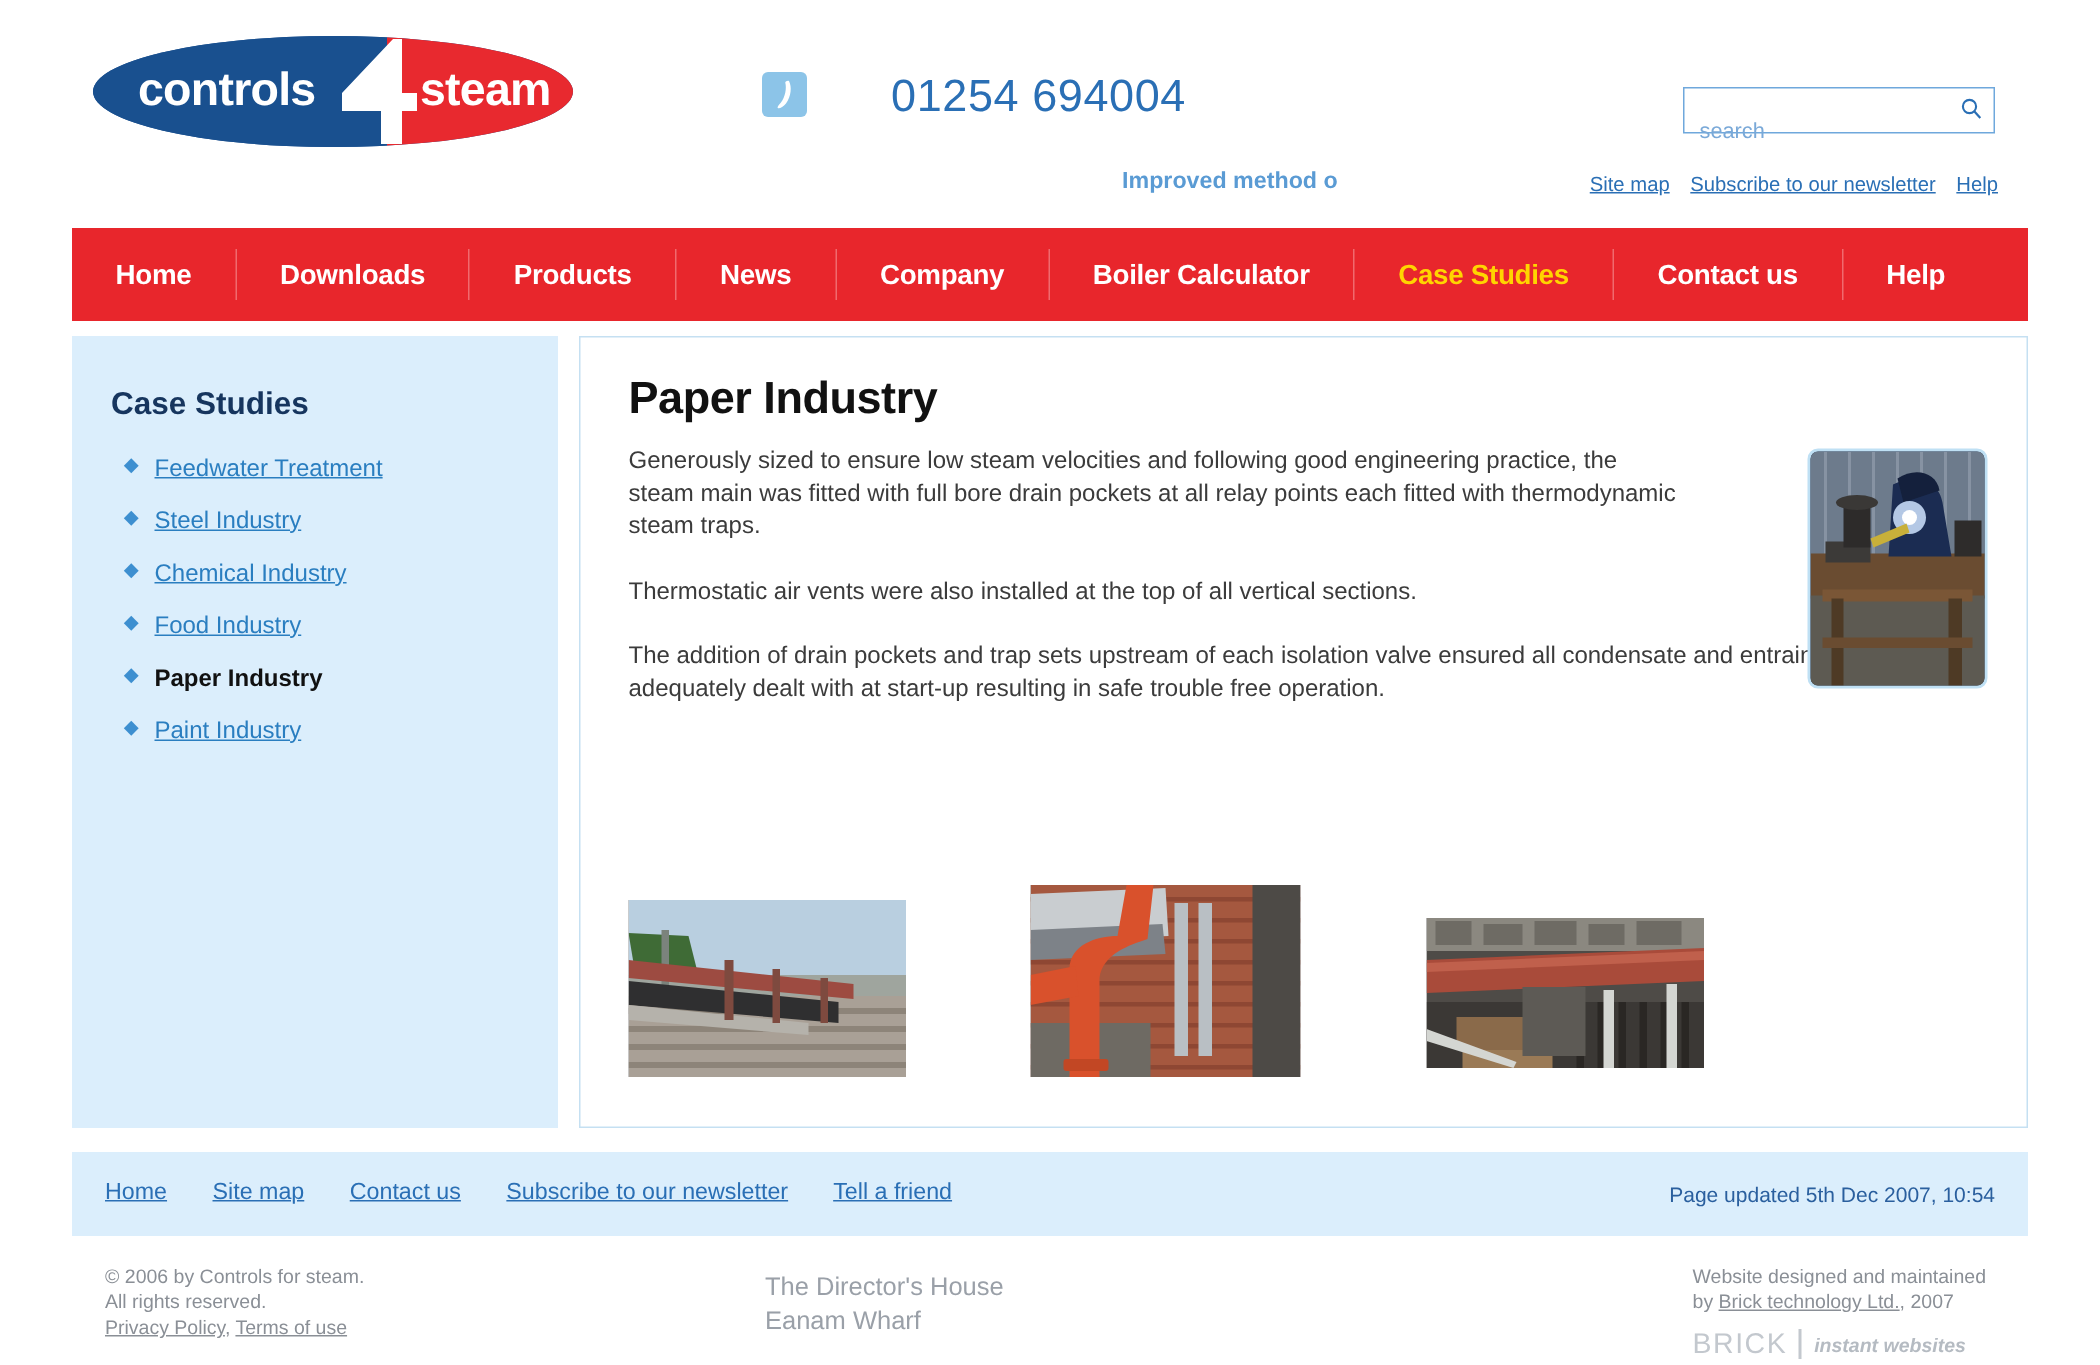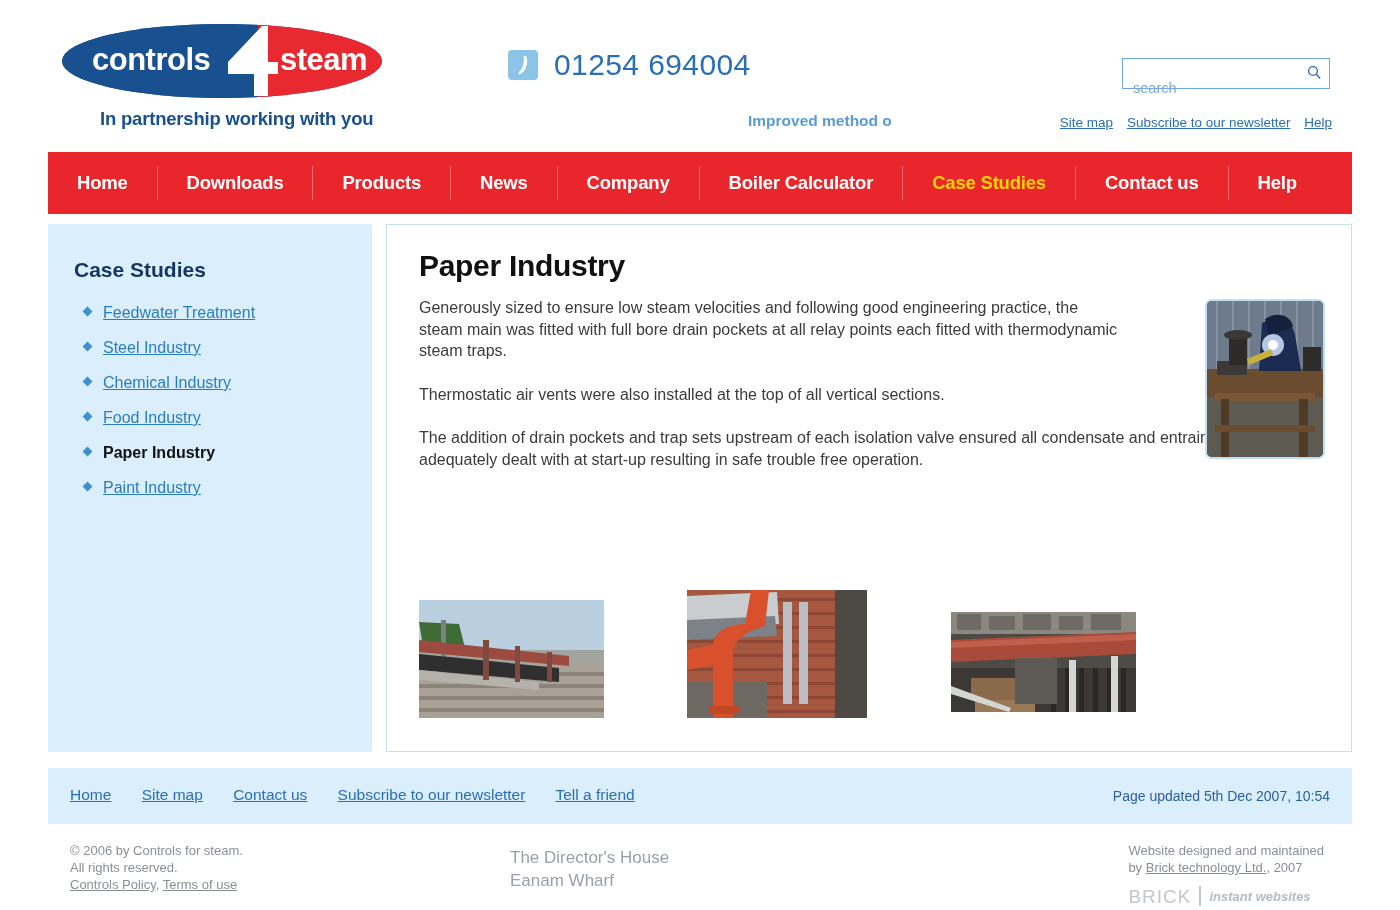--- a/index.html
+++ b/index.html
@@ -86,21 +86,22 @@
     font-size: 18.5px;
     font-weight: bold;
     letter-spacing: -0.2px;
   }
 
   .phone-block {
     position: absolute;
     left: 508px;
     top: 48px;
     display: flex;
-    align-items: center;
+    align-items: flex-start;
+    gap: 40px;
   }
   .phone-icon {
     width: 30px;
     height: 30px;
     border-radius: 4px;
     background: #8cc4e8;
     position: relative;
     margin-right: 16px;
   }
   .phone-icon svg { position: absolute; left: 5px; top: 4px; }
@@ -390,21 +391,20 @@
         <div class="half-left"></div>
         <div class="half-right"></div>
         <div class="word-controls">controls</div>
         <div class="big-four">
           <svg width="80" height="80" viewBox="0 0 80 80">
             <polygon points="40,4 46,4 46,40 56,40 56,52 46,52 46,74 32,74 32,52 6,52 6,40" fill="#ffffff"></polygon>
           </svg>
         </div>
         <div class="word-steam">steam</div>
       </div>
-      <div class="logo-tagline">In partnership working with you</div>
     </div>
 
     <div class="phone-block">
       <div class="phone-icon">
         <svg width="20" height="22" viewBox="0 0 20 22">
           <path d="M13 2 C15 6 14.5 12 11 17 C9 19.5 6.5 20.5 5.5 20 C5 19.5 6 18 7.5 16.5 C10.5 12.5 11.5 7 10.5 3 C10.8 2 12.2 1.4 13 2 Z" fill="#ffffff"></path>
         </svg>
       </div>
       <div class="phone-number">01254 694004</div>
     </div>
@@ -614,21 +614,21 @@
       <a href="#">Tell a friend</a>
     </div>
     <div class="footer-updated">Page updated 5th Dec 2007, 10:54</div>
   </div>
 
   <div class="legal">
     <div class="col-left">
       <div>© 2006 by Controls for steam.</div>
       <div>All rights reserved.</div>
       <div>
-        <a href="#">Controls Policy</a><span>, </span><a href="#">Terms of use</a>
+        <a href="#">Privacy Policy</a><span>, </span><a href="#">Terms of use</a>
       </div>
     </div>
 
     <div class="col-mid">
       <div>The Director's House</div>
       <div>Eanam Wharf</div>
     </div>
 
     <div class="col-right">
       <div>Website designed and maintained</div>

